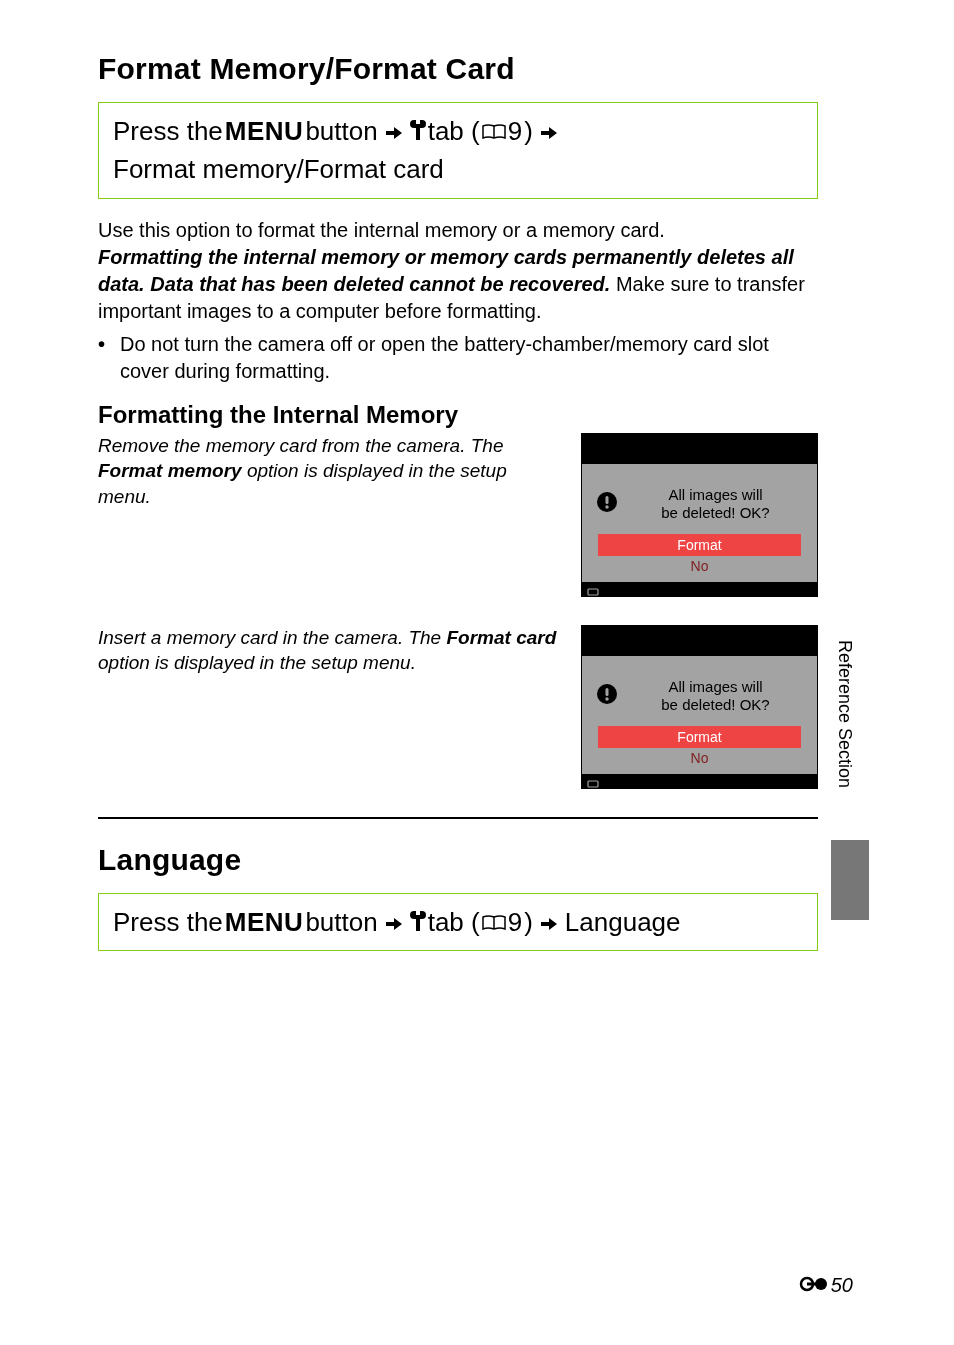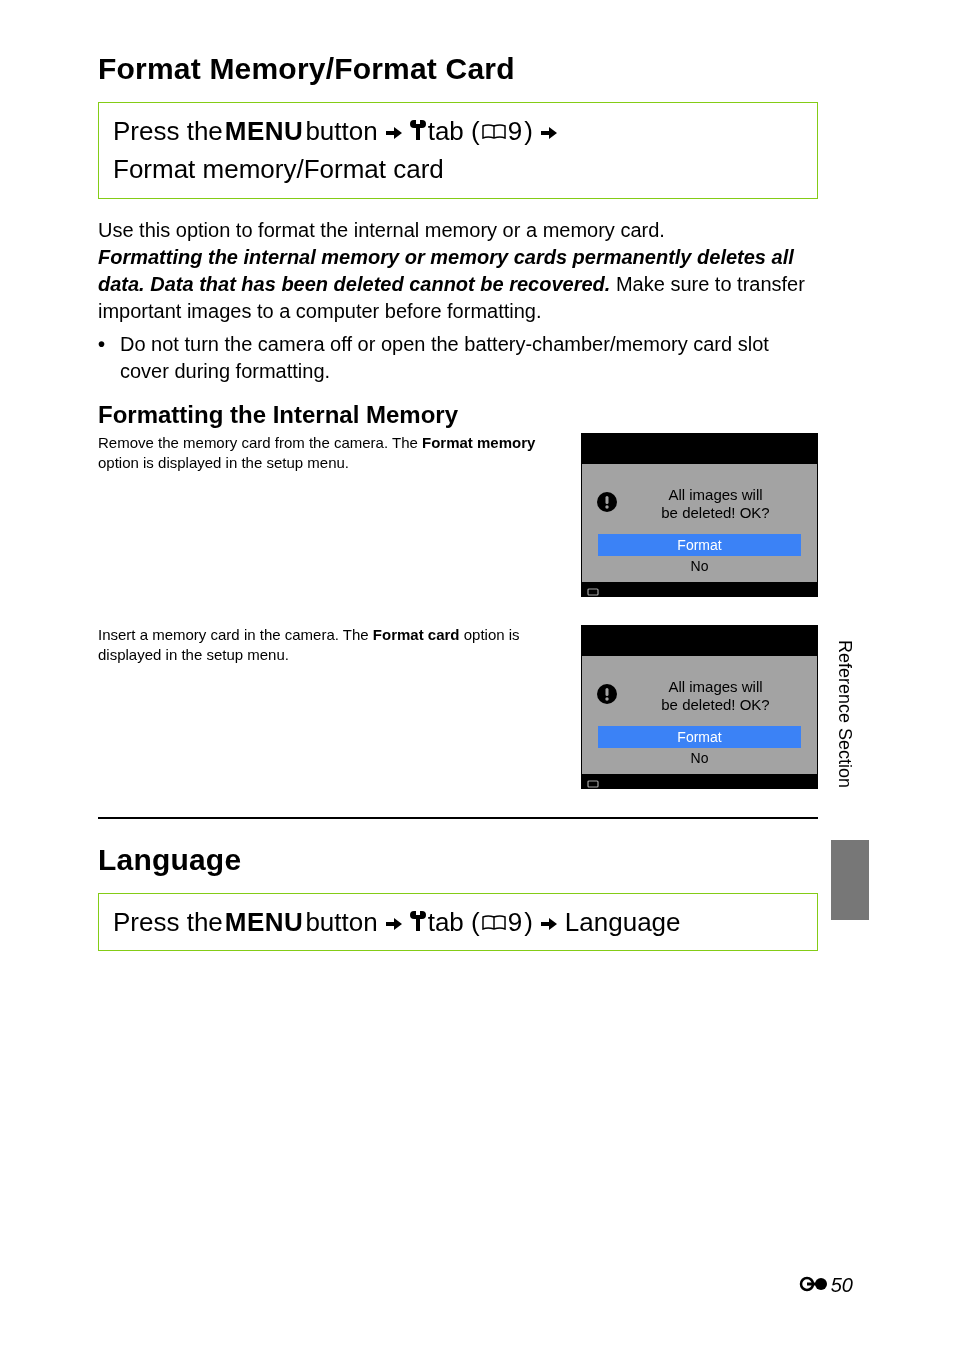--- a/index.html
+++ b/index.html
@@ -77,23 +77,24 @@
     font-weight: 700;
     margin: 16px 0 4px 0;
   }
   .subsection {
     display: flex;
     align-items: flex-start;
     gap: 24px;
     margin-bottom: 28px;
   }
   .subtext {
-    font-size: 15px;
+    font-size: 19px;
     line-height: 1.35;
     flex: 1;
+    font-style: italic;
   }
   .subtext .fm-bold {
     font-weight: 700;
   }
 
   
   .screen {
     width: 235px;
     flex-shrink: 0;
     border: 1px solid #000;
@@ -121,24 +122,24 @@
     flex: 1;
   }
   .opt {
     font-size: 14px;
     color: #fff;
     text-align: center;
     padding: 3px 0;
     margin: 0 6px 0 6px;
   }
   .opt.format {
-    background: #3b82f6;
+    background: #ef4444;
   }
   .opt.no {
-    color: #000000;
+    color: #7f1d1d;
     padding: 2px 0 4px 0;
   }
   .screen-bot {
     background: #000;
     height: 14px;
     position: relative;
   }
 
   .divider {
     border: none;

